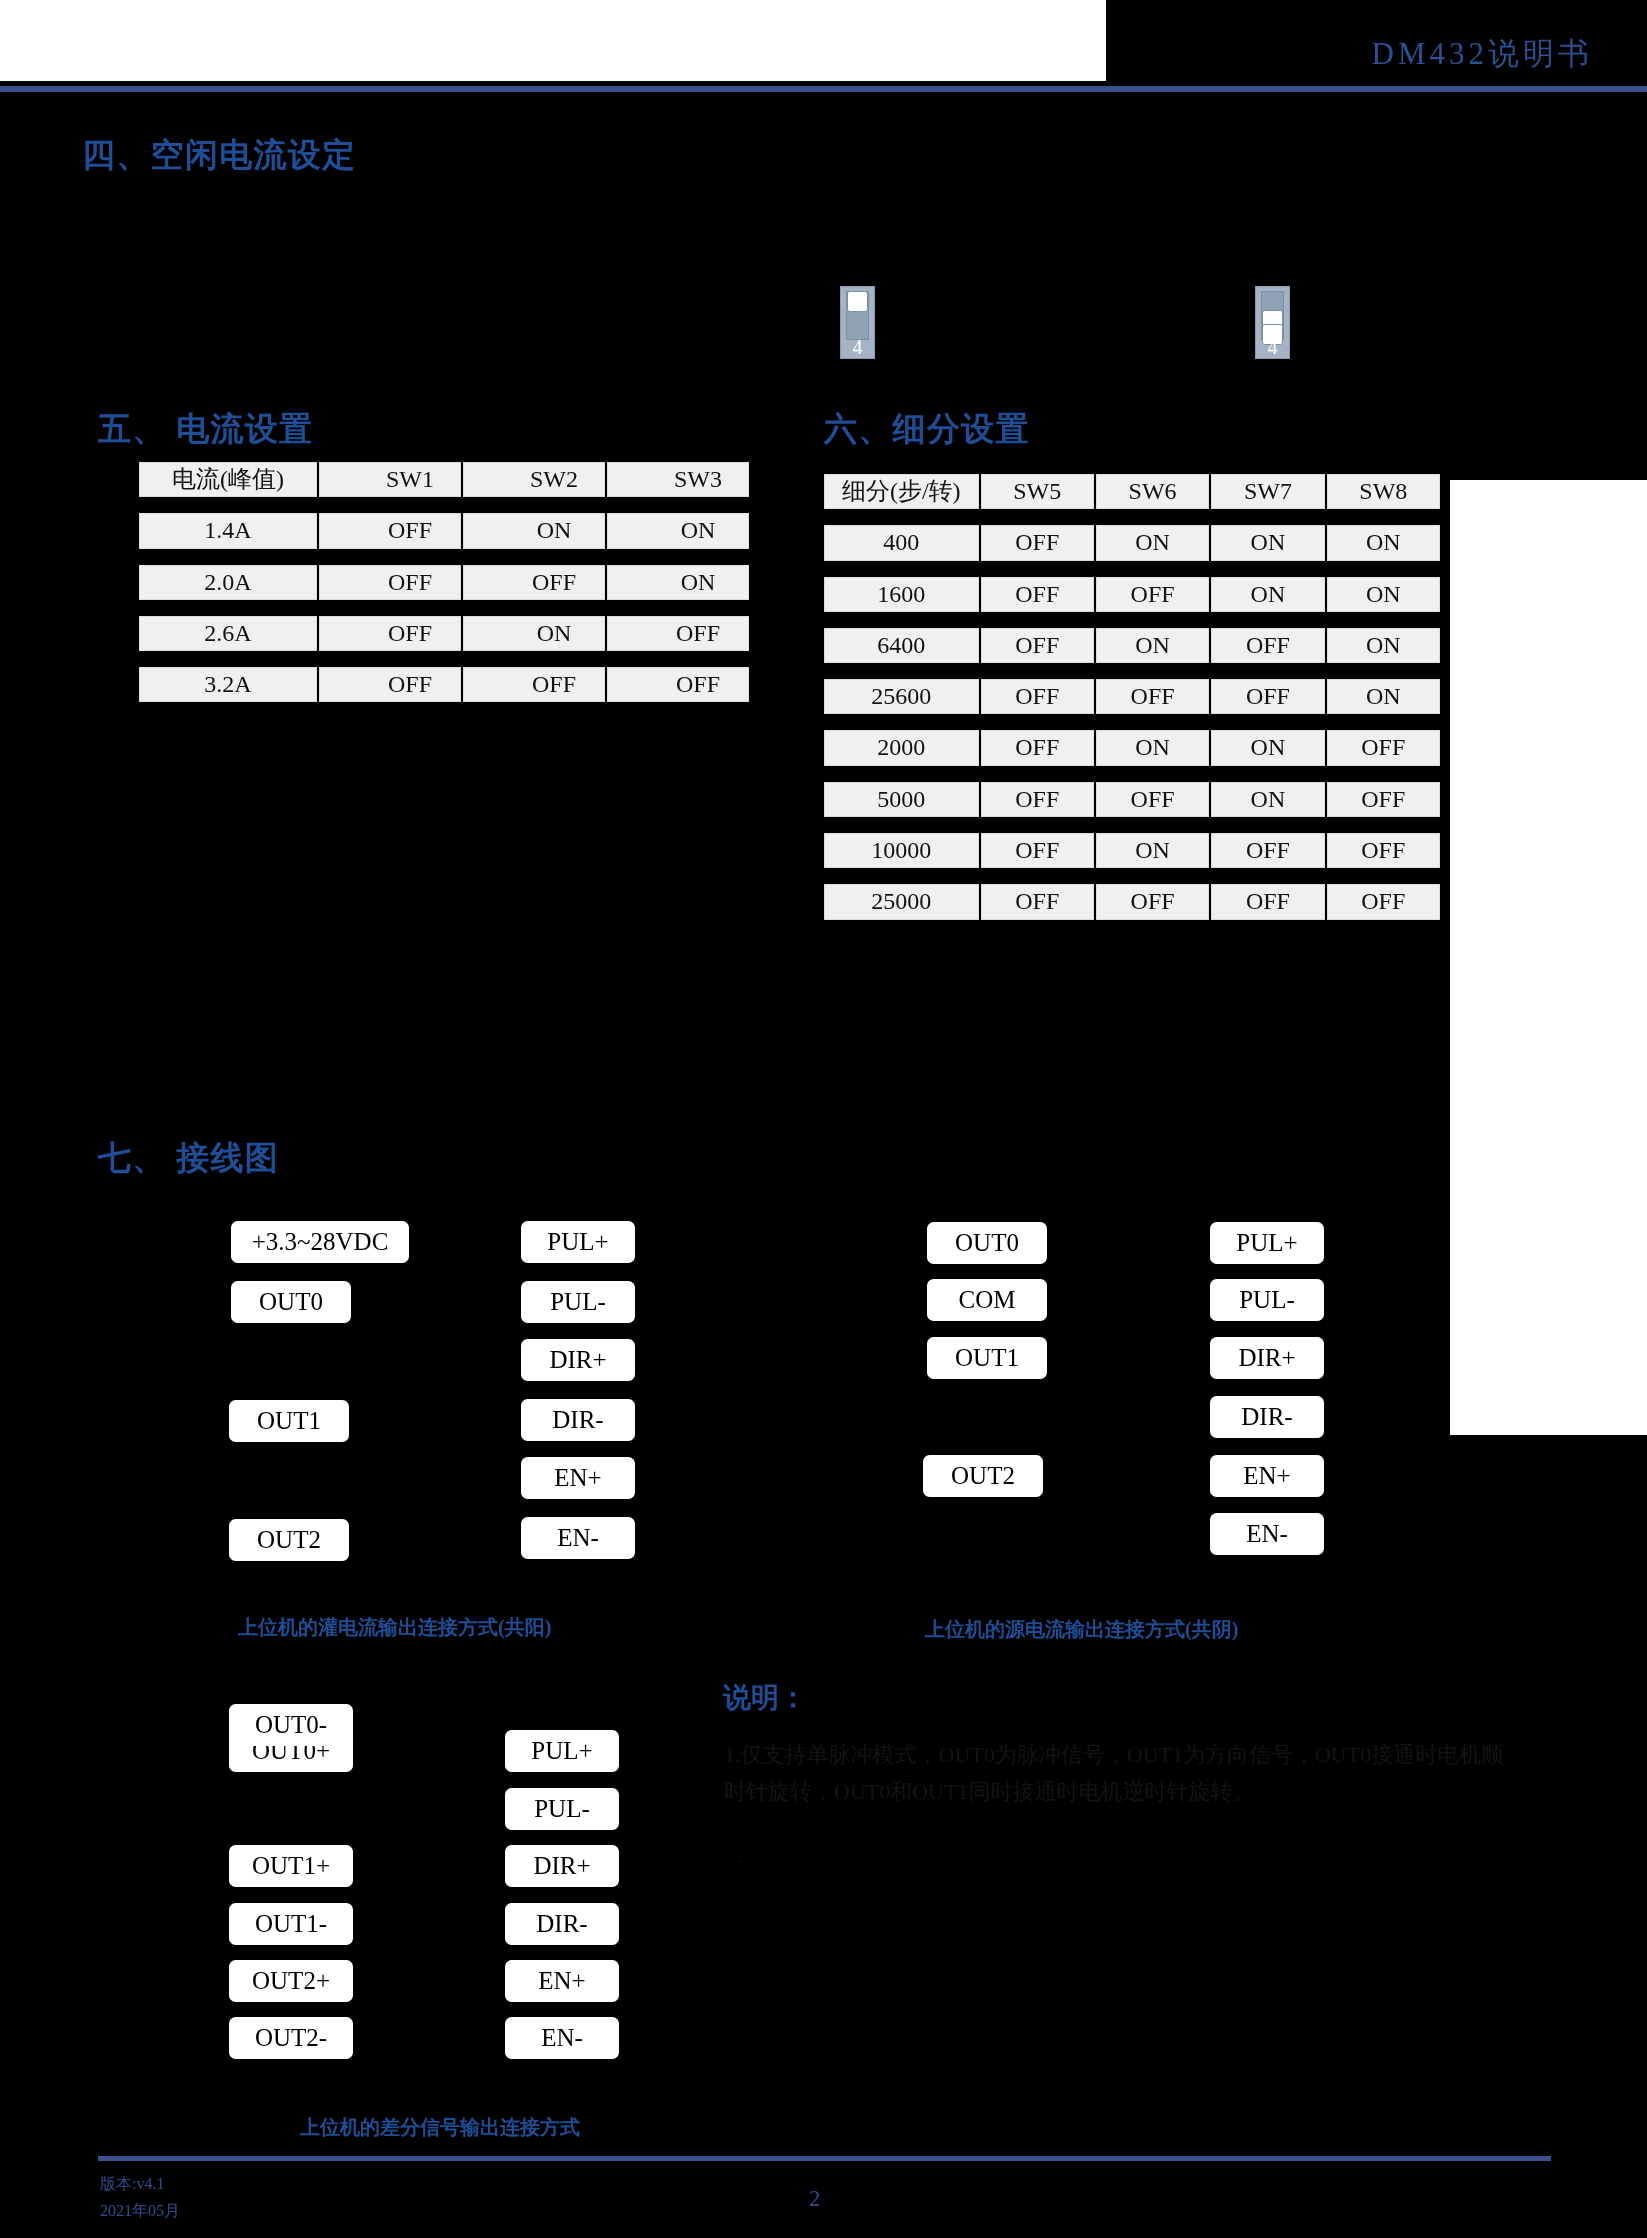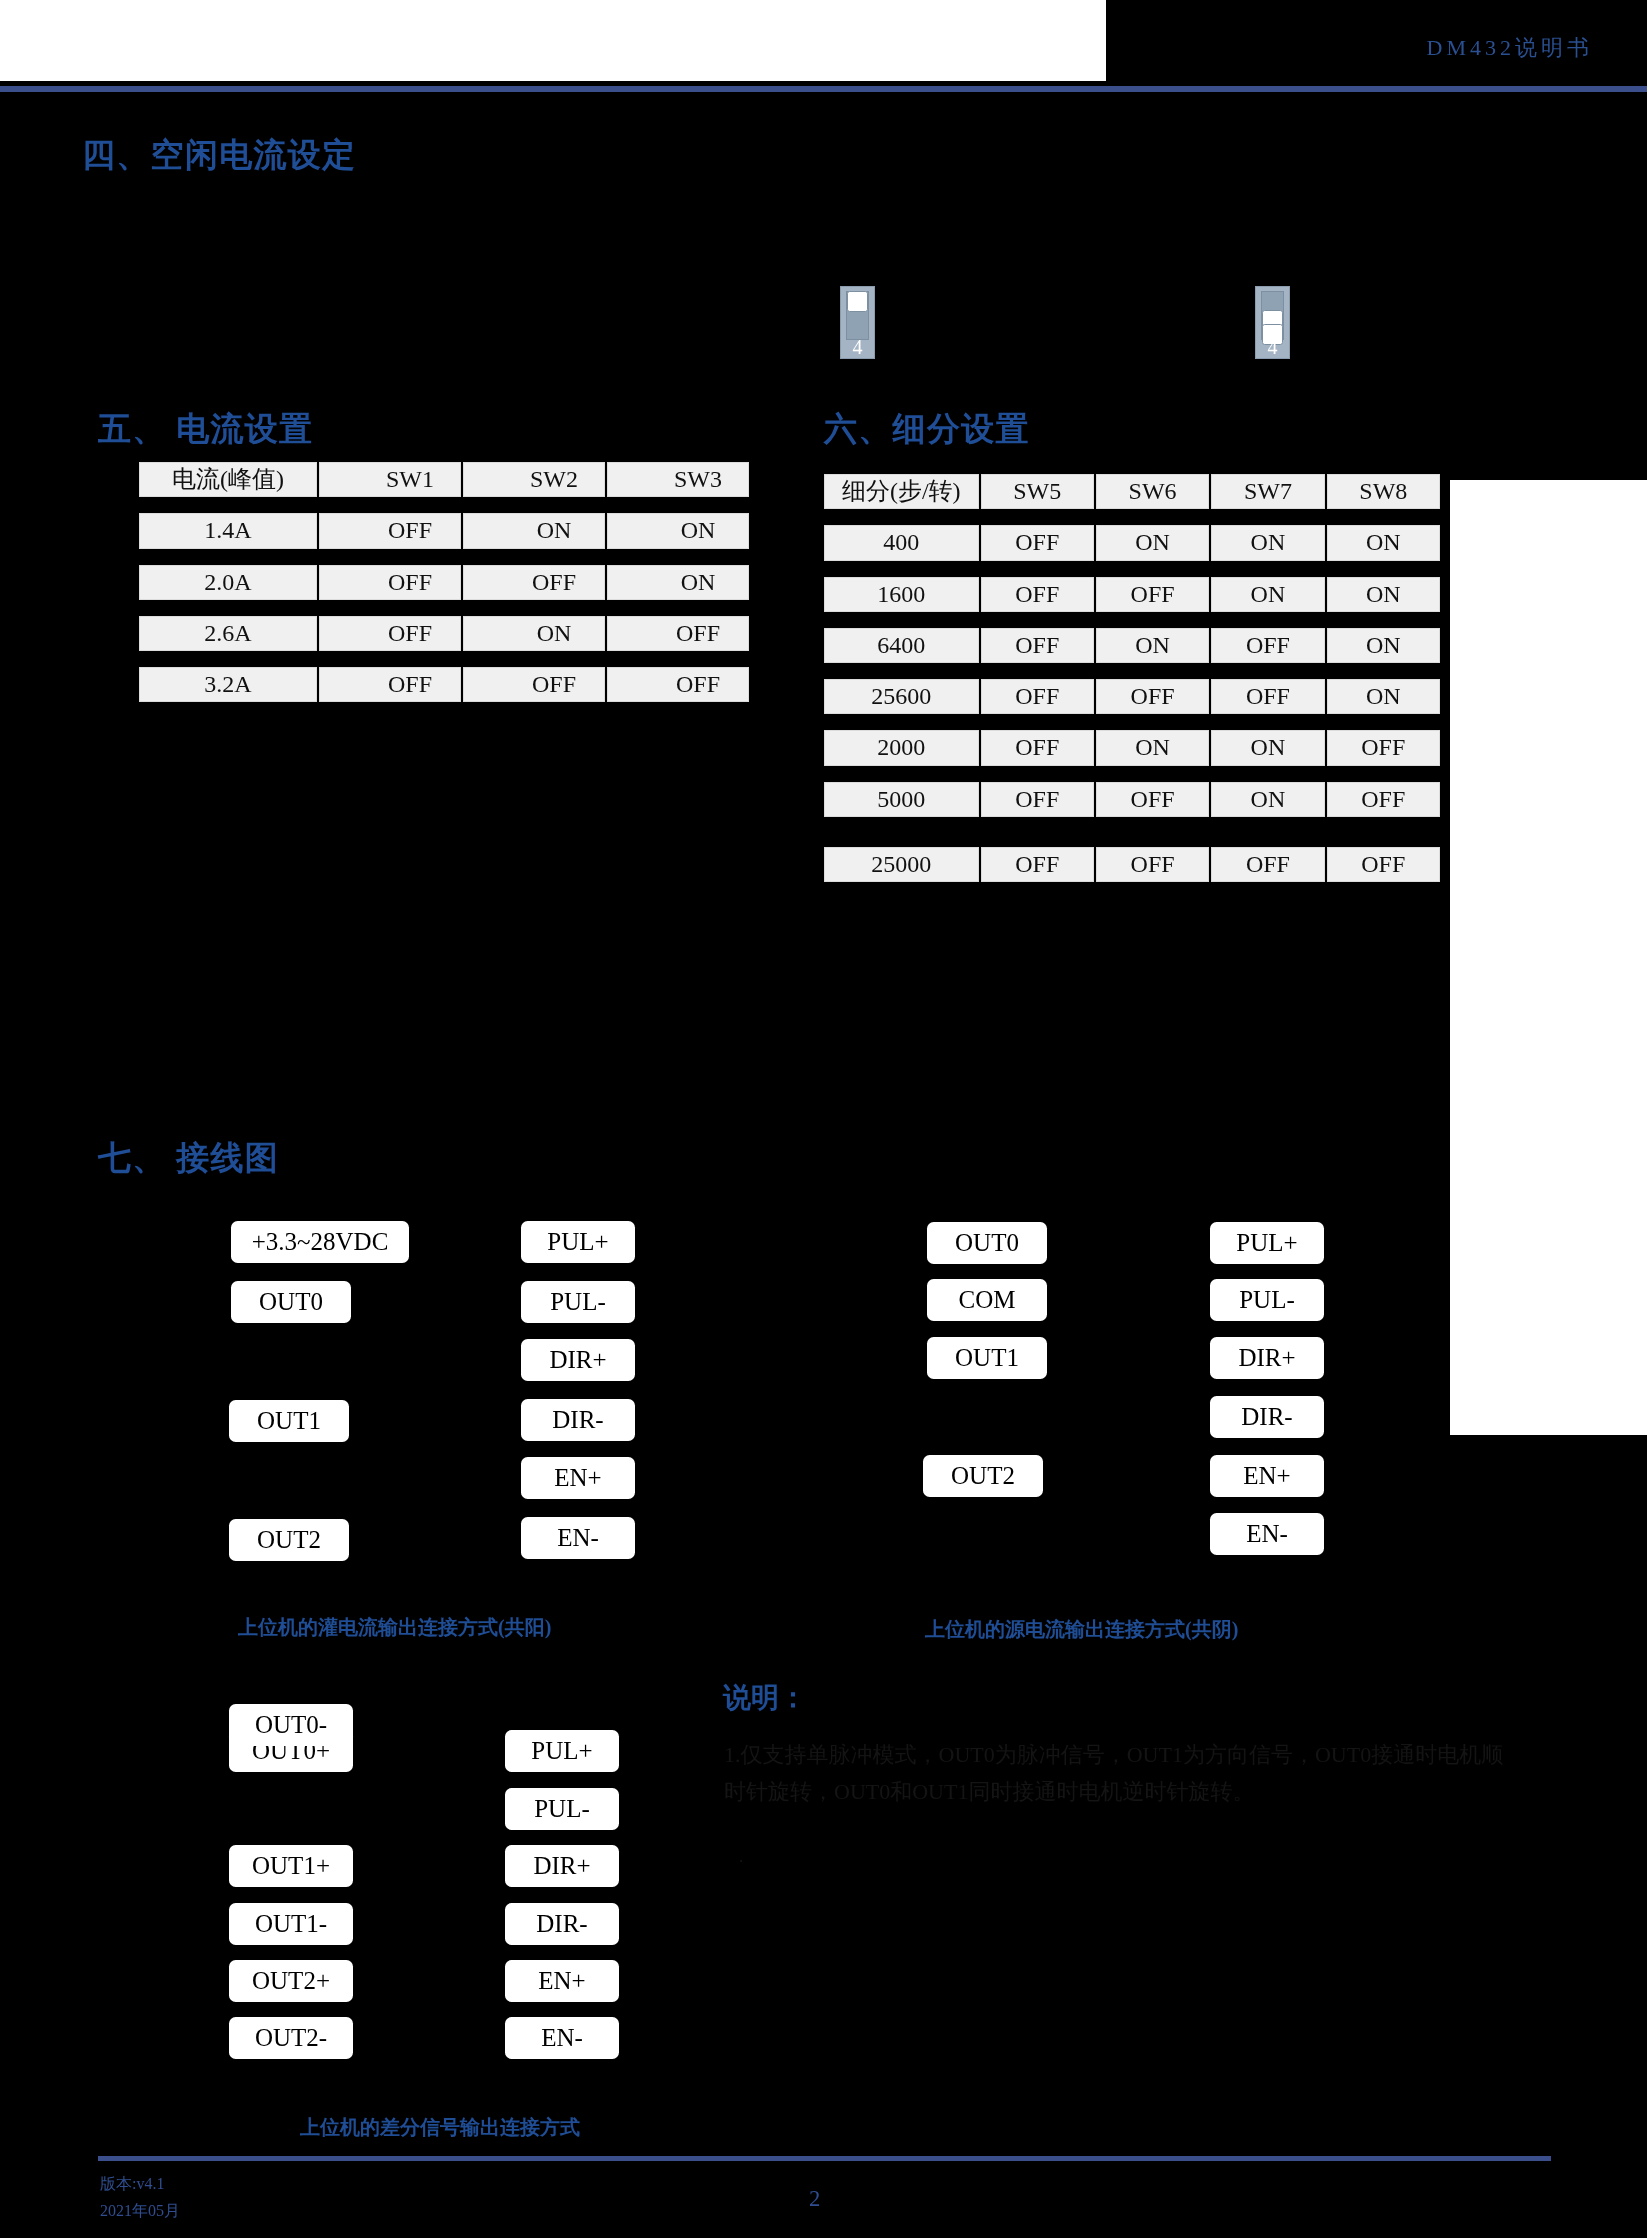--- a/index.html
+++ b/index.html
@@ -27,21 +27,21 @@
   
   #header-band {
     position: absolute;
     left: 0; top: 0;
     width: 1647px; height: 93px;
   }
   #header-title {
     position: absolute;
     right: 54px;
     top: 33px;
-    font-size: 22px;
+    font-size: 31px;
     letter-spacing: 4px;
     color: #2a5091;
     font-weight: 400;
     white-space: nowrap;
     text-align: right;
   }
   #header-rule {
     position: absolute;
     left: 0; top: 86px;
     width: 1647px; height: 6px;
@@ -395,20 +395,27 @@
   <tr>
     <td class="c0">5000</td>
     <td class="c1">OFF</td>
     <td class="c2">OFF</td>
     <td class="c3">ON</td>
     <td class="c4">OFF</td>
   </tr>
   <tr class="spacer">
         <td colspan="5"></td>
       </tr>
+  <tr>
+    <td class="c0">10000</td>
+    <td class="c1">OFF</td>
+    <td class="c2">ON</td>
+    <td class="c3">OFF</td>
+    <td class="c4">OFF</td>
+  </tr>
   <tr class="spacer">
         <td colspan="5"></td>
       </tr>
   <tr>
     <td class="c0">25000</td>
     <td class="c1">OFF</td>
     <td class="c2">OFF</td>
     <td class="c3">OFF</td>
     <td class="c4">OFF</td>
   </tr>

